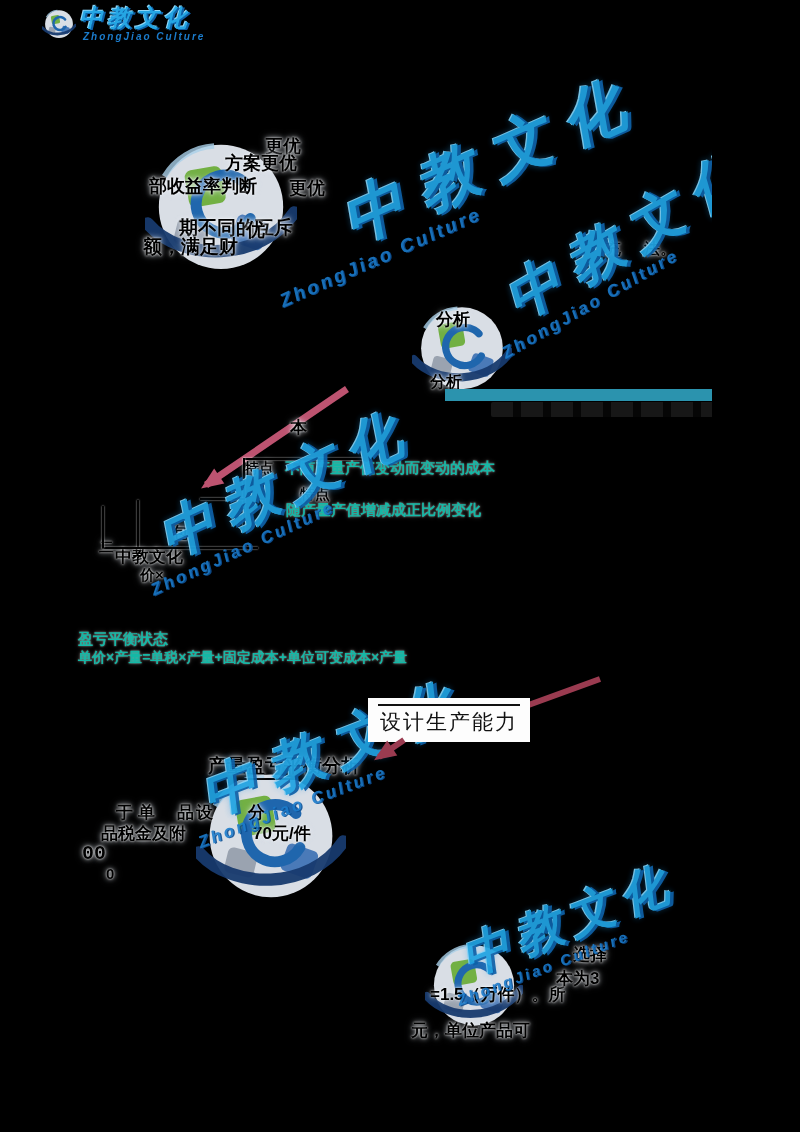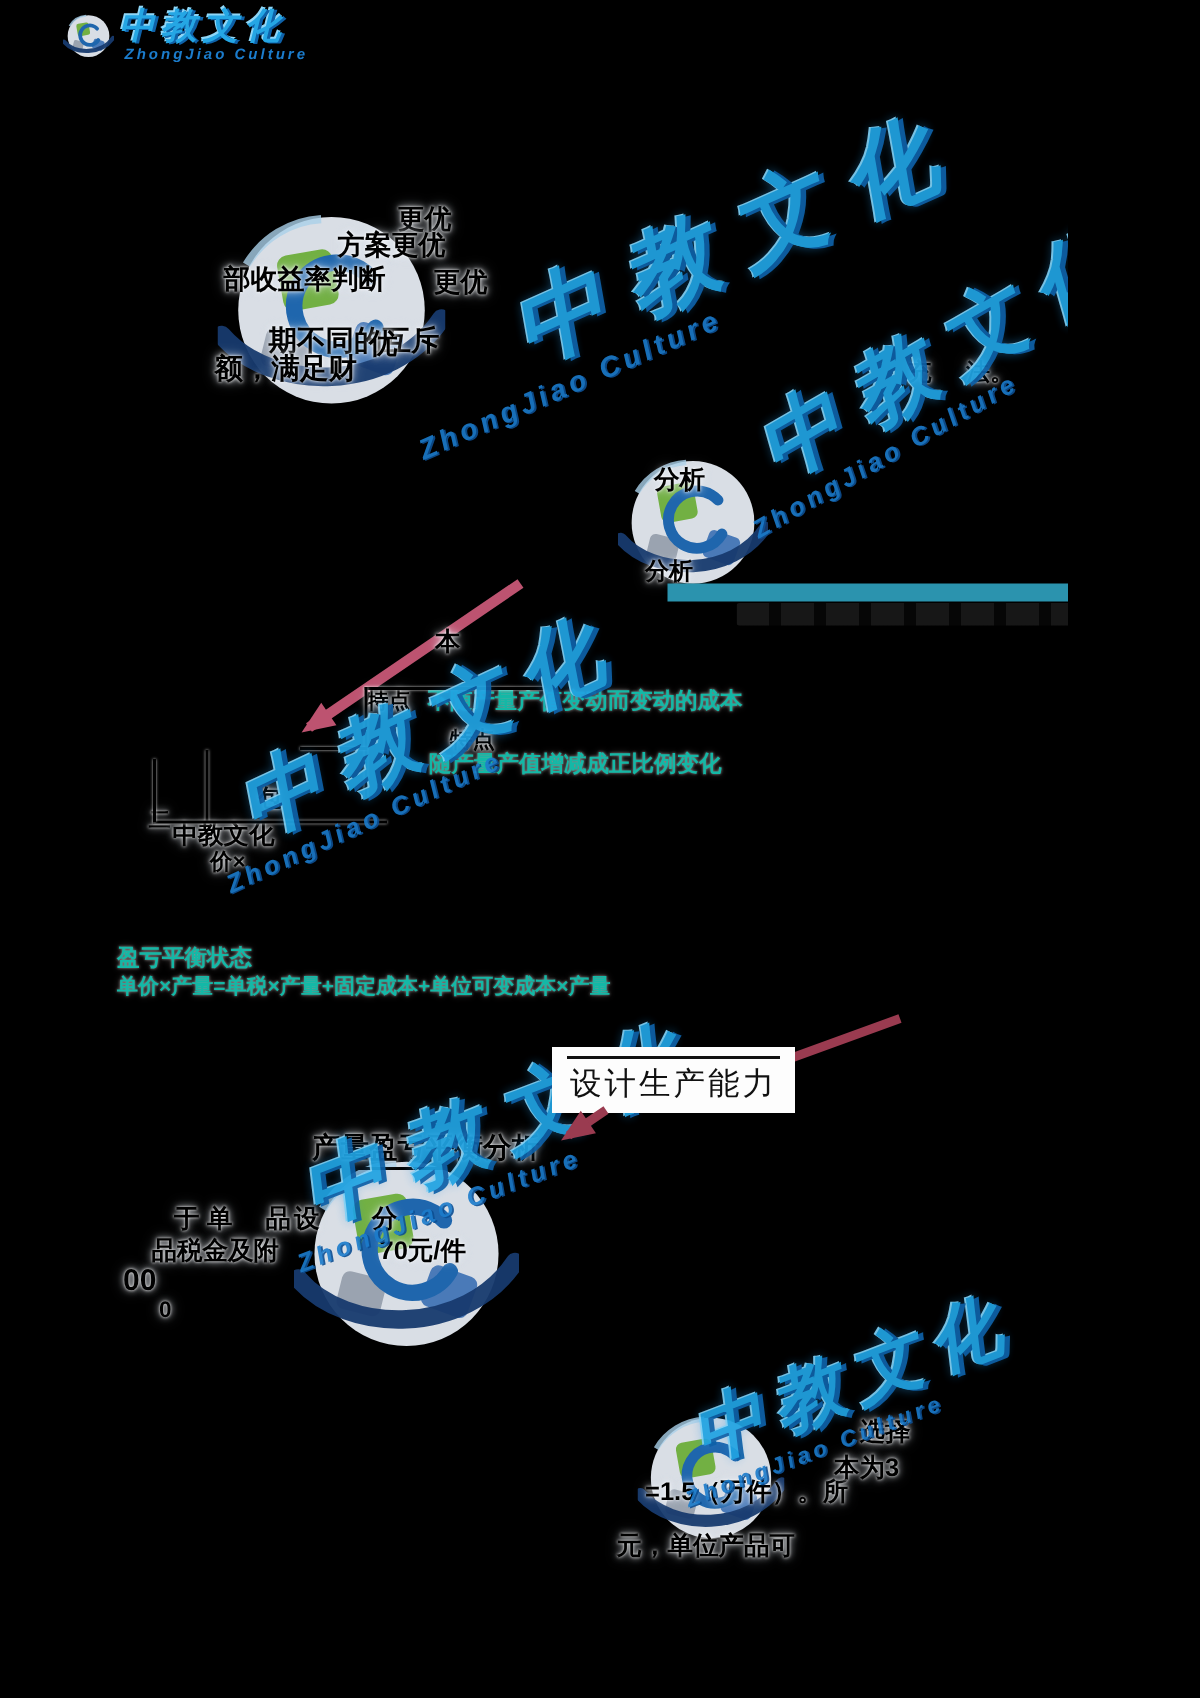--- a/index.html
+++ b/index.html
@@ -138,21 +138,21 @@
     <span class="frag red" style="left: 78px; top: 631px; font-size: 15px;">盈亏平衡状态</span>
     <span class="frag red" style="left: 78px; top: 650px; font-size: 14px;">单价×产量=单税×产量+固定成本+单位可变成本×产量</span>
     <span class="frag u" style="left: 208px; top: 756px; font-size: 19px;">产量盈亏平衡分析</span>
     <span class="frag" style="left: 116px; top: 804px; font-size: 17px;">于</span>
     <span class="frag" style="left: 138px; top: 804px; font-size: 17px;">单</span>
     <span class="frag" style="left: 177px; top: 804px; font-size: 17px;">品</span>
     <span class="frag" style="left: 196px; top: 804px; font-size: 17px;">设</span>
     <span class="frag" style="left: 248px; top: 804px; font-size: 17px;">分</span>
     <span class="frag" style="left: 101px; top: 825px; font-size: 17px;">品税金及附</span>
     <span class="frag" style="left: 253px; top: 825px; font-size: 17px;">70元/件</span>
-    <span class="frag" style="left: 82px; top: 843px; font-size: 20px;">00</span>
+    <span class="frag" style="left: 82px; top: 843px; font-size: 20px; font-family: Liberation Mono, monospace;">00</span>
     <span class="frag" style="left: 106px; top: 866px; font-size: 15px;">0</span>
     <span class="frag" style="left: 430px; top: 947px; font-size: 17px; margin-top: 39px;">=1.5（万件）。所</span>
     <span class="frag" style="left: 573px; top: 946px; font-size: 17px;">选择</span>
     <span class="frag" style="left: 411px; top: 1022px; font-size: 17px;">元，单位产品可</span>
     <span class="frag" style="left: 556px; top: 970px; font-size: 17px;">本为3</span>
     <div class="tline" style="left: 243px; top: 458px; width: 120px; height: 2px;"></div>
     <div class="tline" style="left: 243px; top: 458px; width: 2px; height: 74px;"></div>
     <div class="tline" style="left: 200px; top: 498px; width: 45px; height: 2px;"></div>
     <div class="tline" style="left: 137px; top: 500px; width: 2px; height: 48px;"></div>
     <div class="tline" style="left: 102px; top: 547px; width: 156px; height: 2px;"></div>

